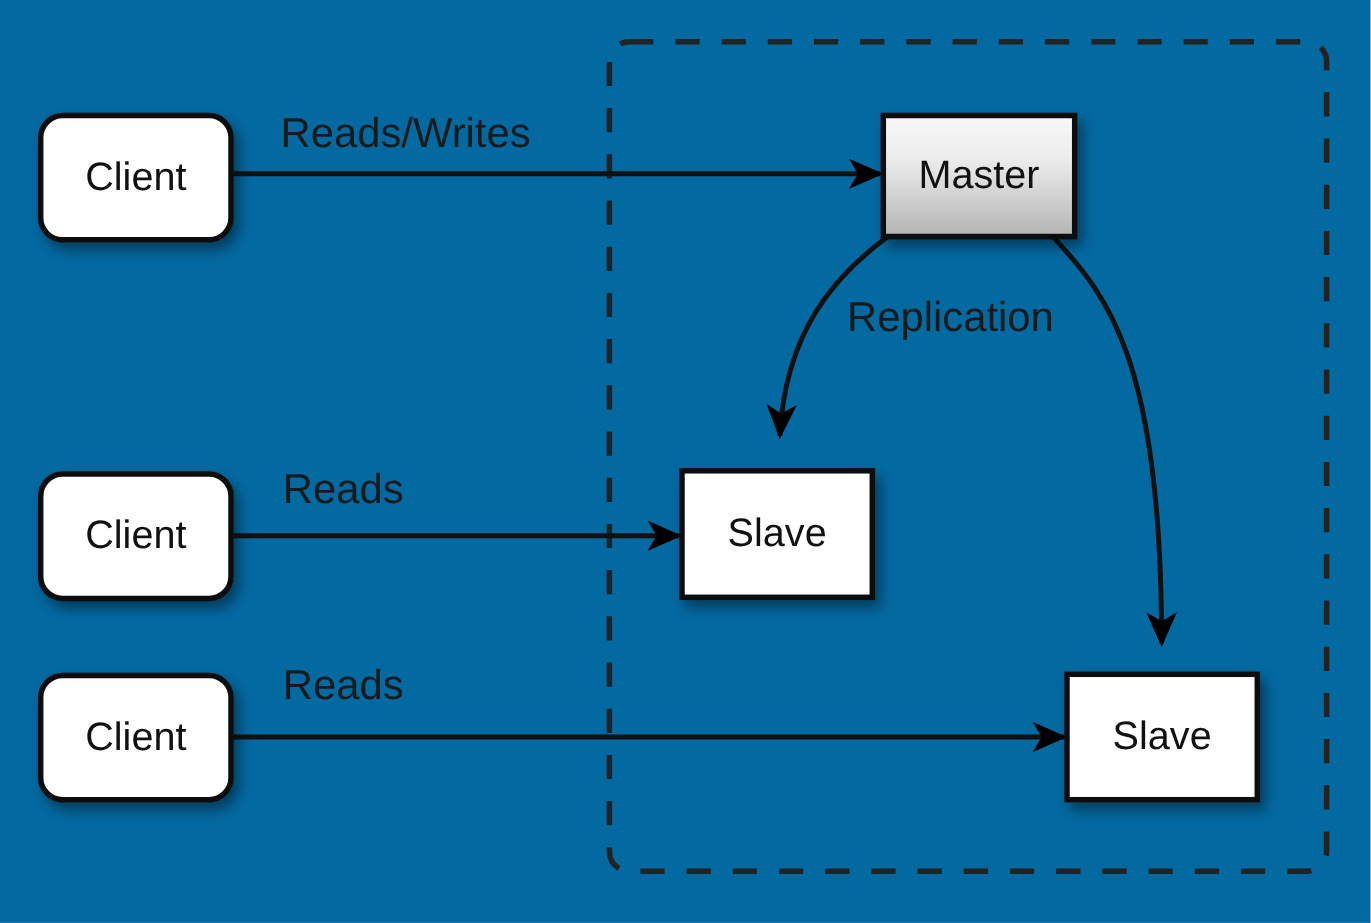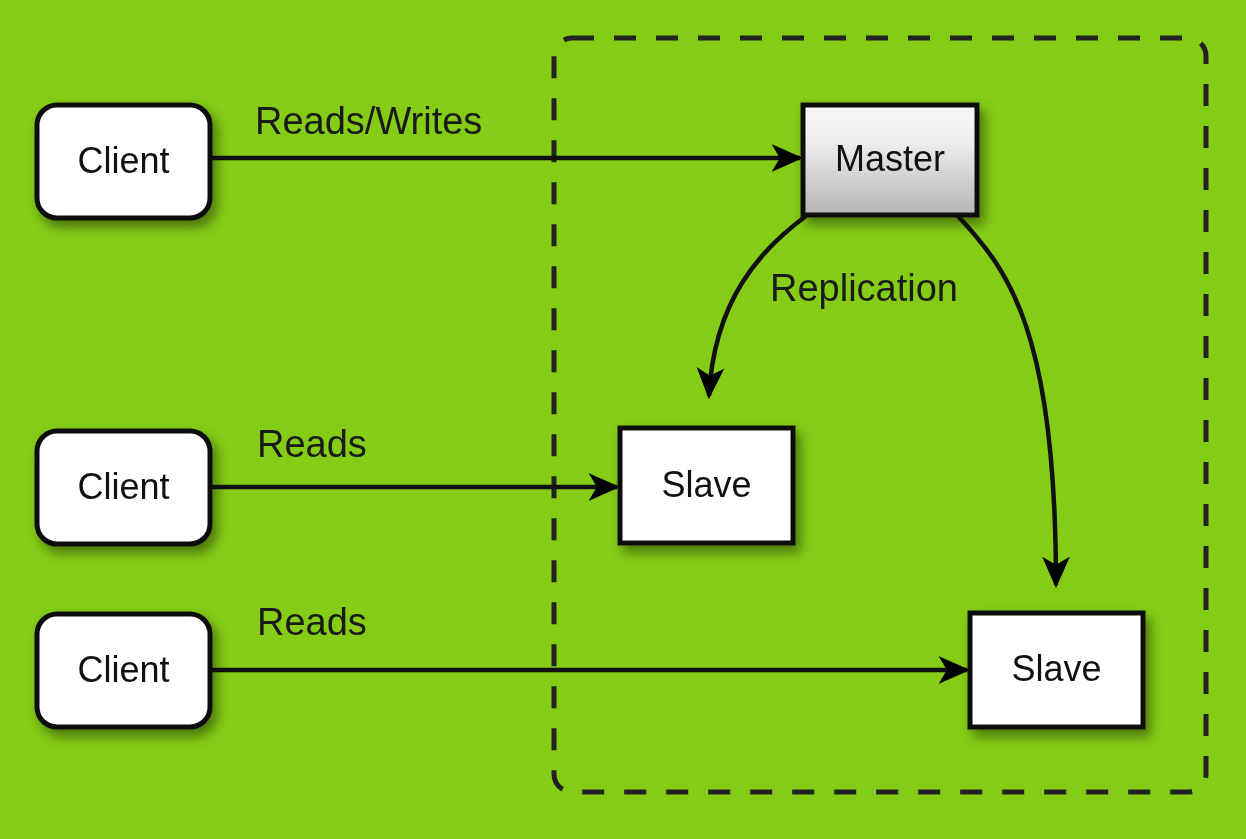--- a/index.html
+++ b/index.html
@@ -8,21 +8,21 @@
     padding: 0;
     background: #ffffff;
   }
   body {
     font-family: "Liberation Sans", sans-serif;
   }
   #canvas {
     position: relative;
     width: 1246px;
     height: 839px;
-    background: #84cc16;
+    background: #0369a1;
     overflow: hidden;
   }
   #diagram-svg {
     position: absolute;
     left: 0;
     top: 0;
     width: 1246px;
     height: 839px;
   }
   .node-label {

